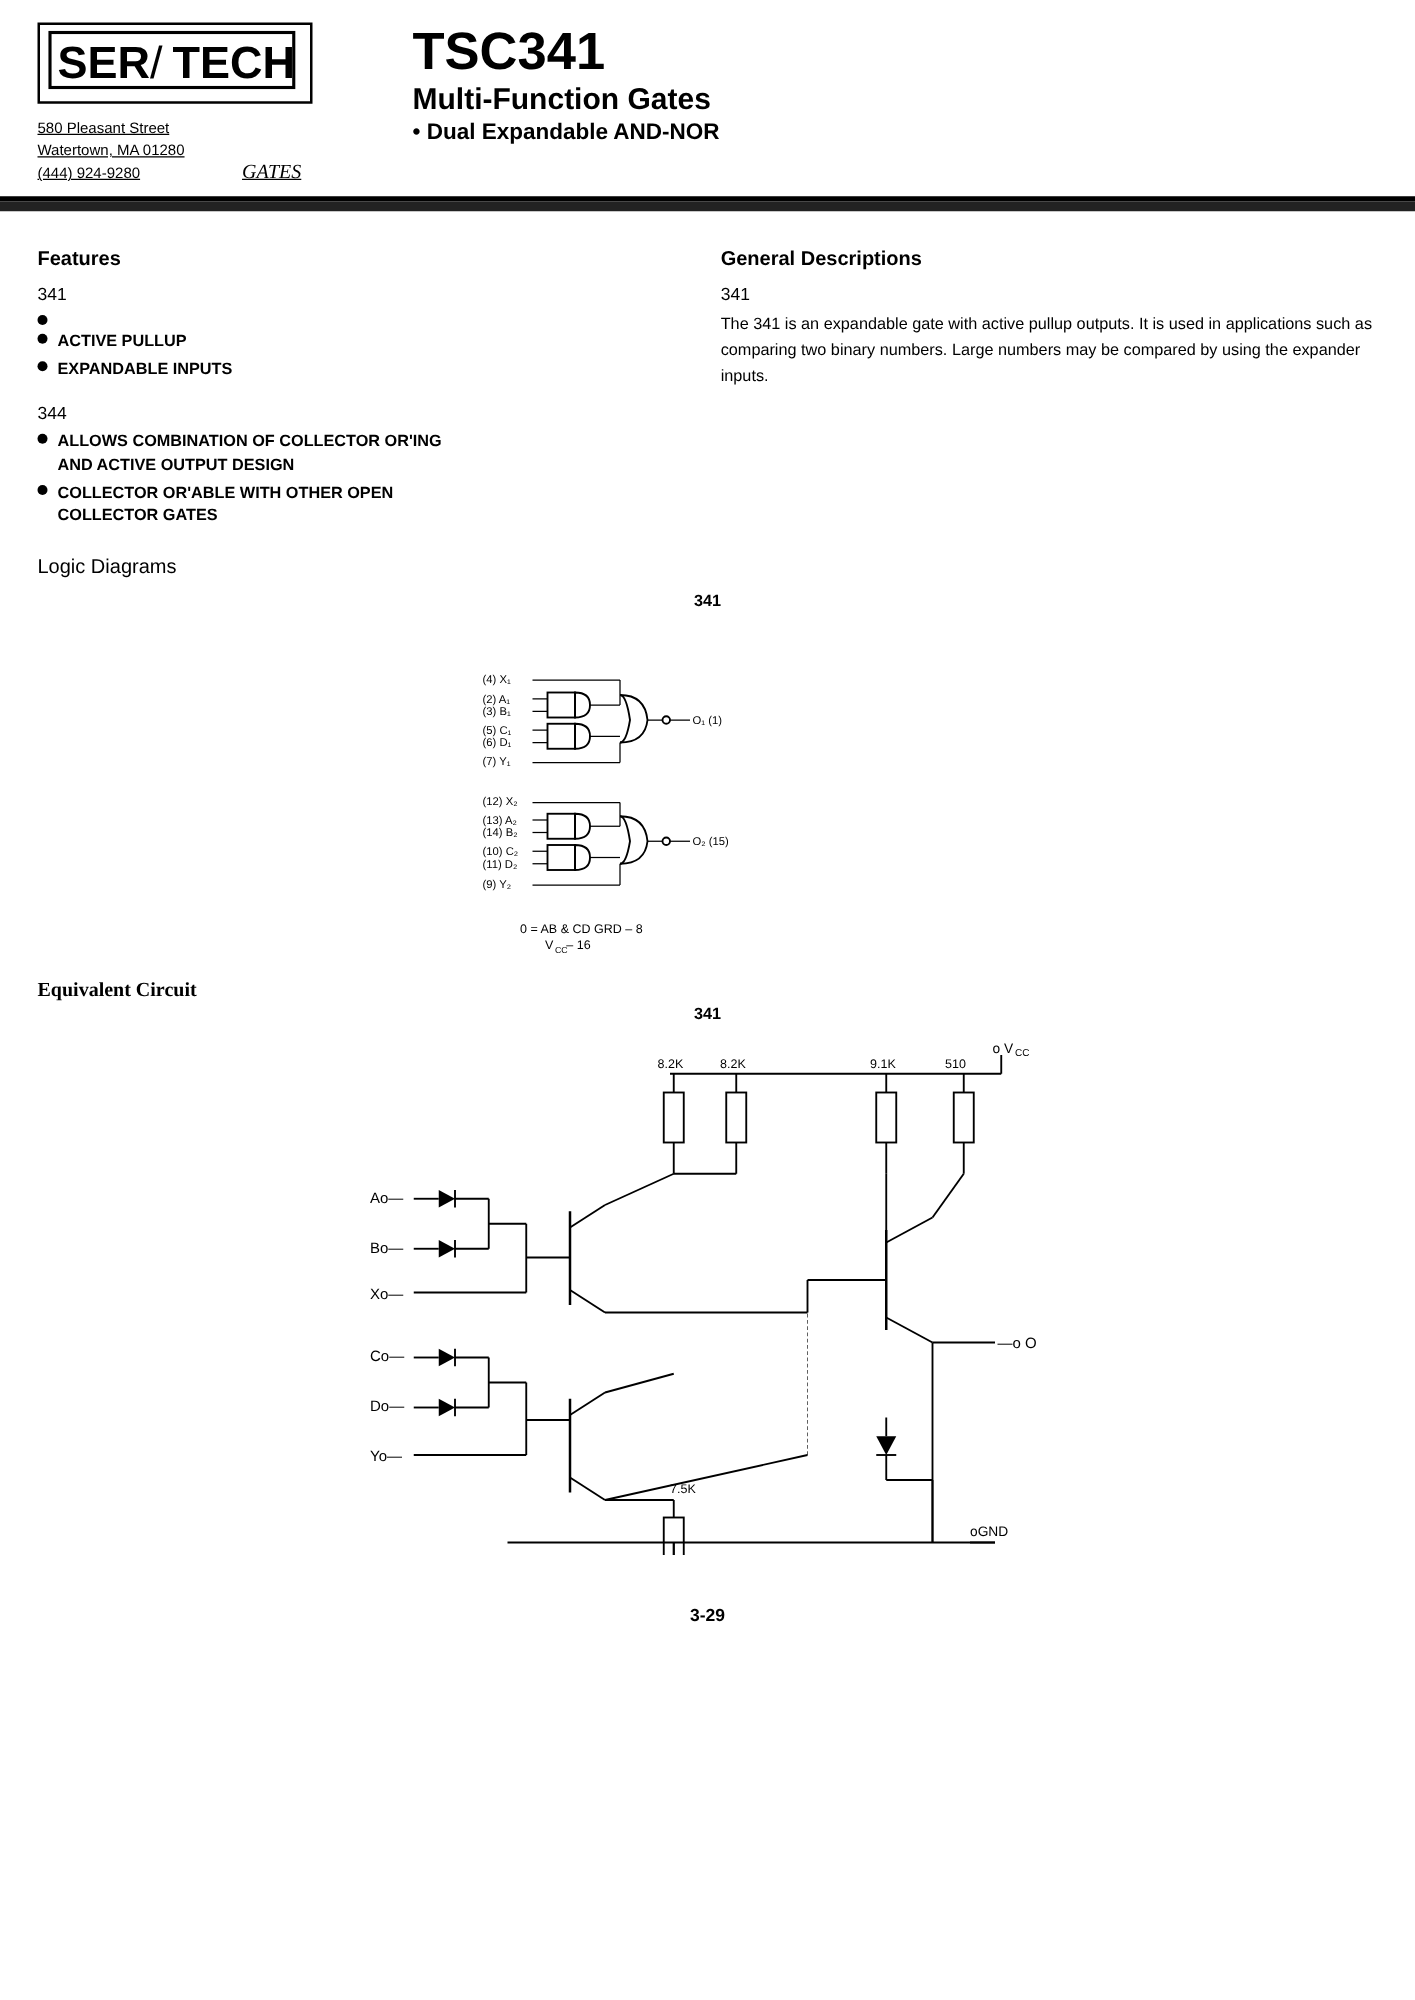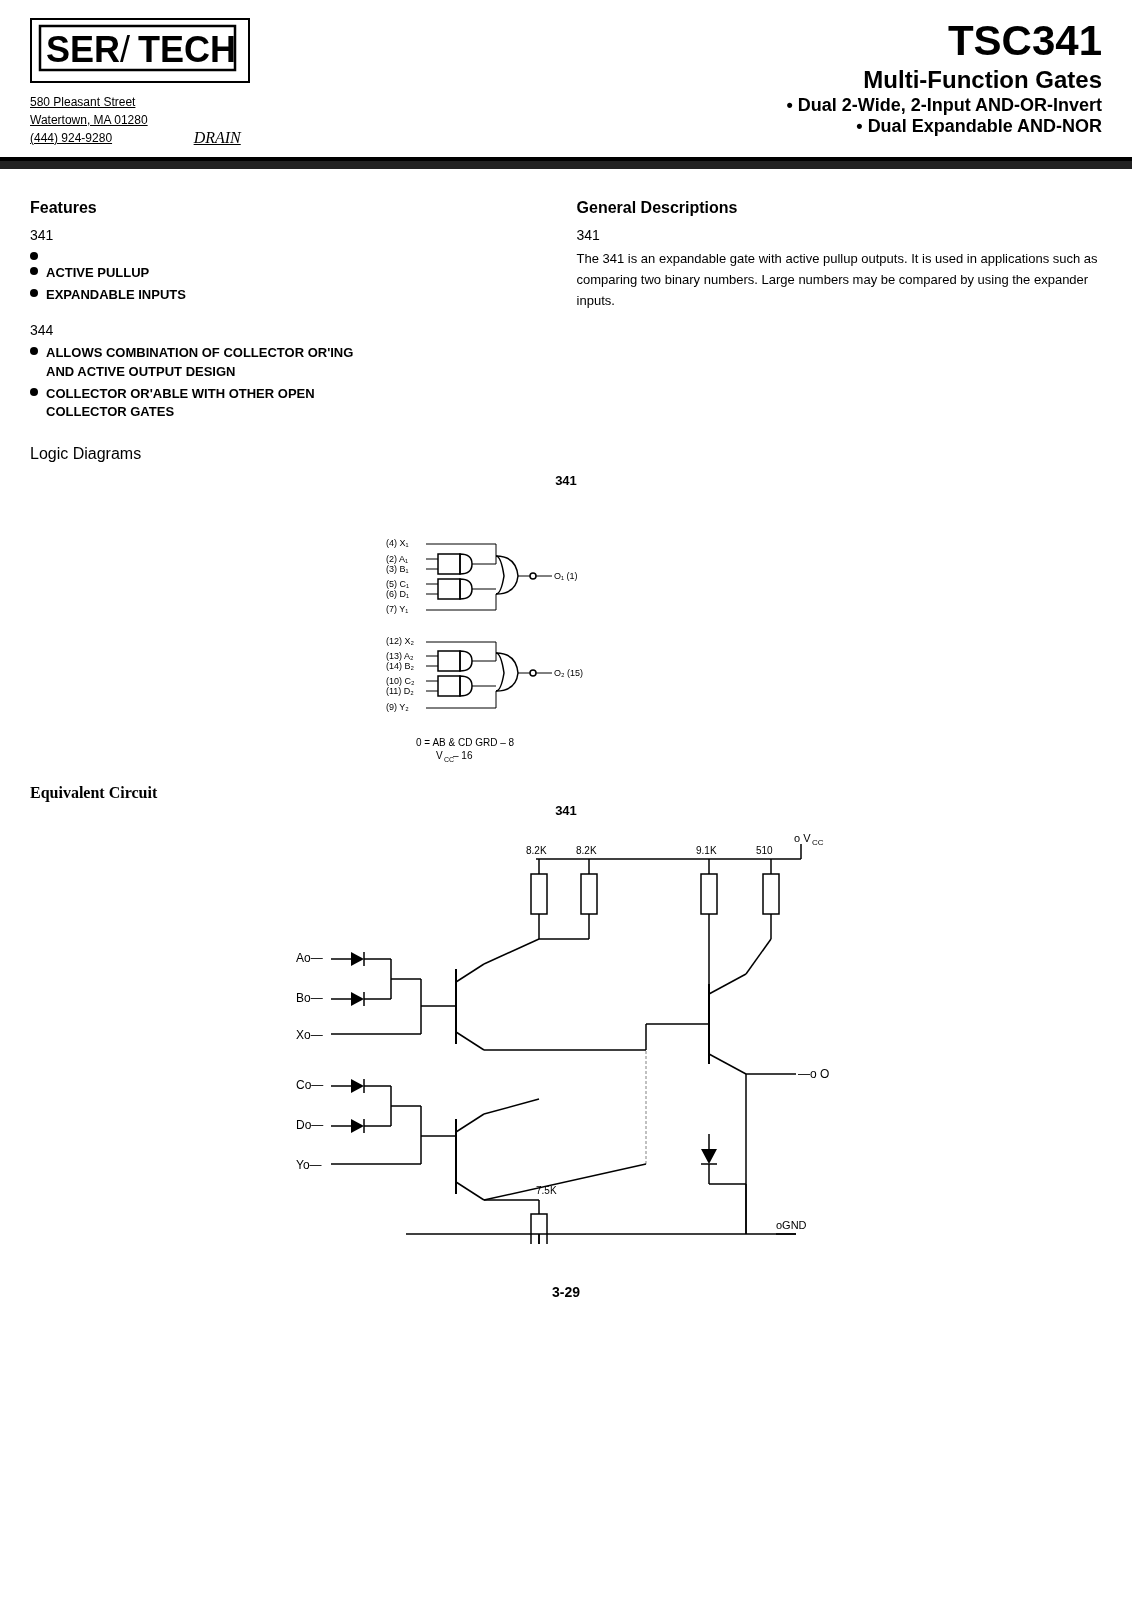--- a/index.html
+++ b/index.html
@@ -47,21 +47,21 @@
     .header-address-labs {
       display: flex;
       align-items: flex-end;
       gap: 6px;
       margin-top: 4px;
       text-decoration: underline;
     }
 
     .header-right {
       flex: 1;
-      text-align: right;
+      text-align: left;
       padding-left: 20px;
     }
 
     .part-number {
       font-size: 42px;
       font-weight: bold;
       line-height: 1.1;
     }
 
     .product-title {
@@ -198,29 +198,26 @@
           <text x="8" y="38" font-size="36" font-weight="bold" font-family="Arial,Helvetica,sans-serif">SER</text>
           <text x="82" y="38" font-size="36" font-weight="200" font-family="Arial,Helvetica,sans-serif">/</text>
           <text x="100" y="38" font-size="36" font-weight="bold" font-family="Arial,Helvetica,sans-serif">TECH</text>
         </svg></div>
     <div class="header-address-labs">
       <div>
         <div class="address-line">580 Pleasant Street</div>
         <div class="address-line">Watertown, MA 01280</div>
         <div class="address-line">(444) 924-9280</div>
       </div>
-      <div class="labs-text">DRAIN</div>
+      <div class="labs-text">GATES</div>
     </div>
   </div>
   <div class="header-right">
     <div class="part-number">TSC341</div>
     <div class="product-title">Multi-Function Gates</div>
-    <div class="bullet-title">
-      <span>• </span><span>Dual 2-Wide, 2-Input AND-OR-Invert</span>
-    </div>
     <div class="bullet-title">
       <span>• </span><span>Dual Expandable AND-NOR</span>
     </div>
   </div>
 </div>
 
 <div class="divider-bar"></div>
 
 <div class="main-content">
 

